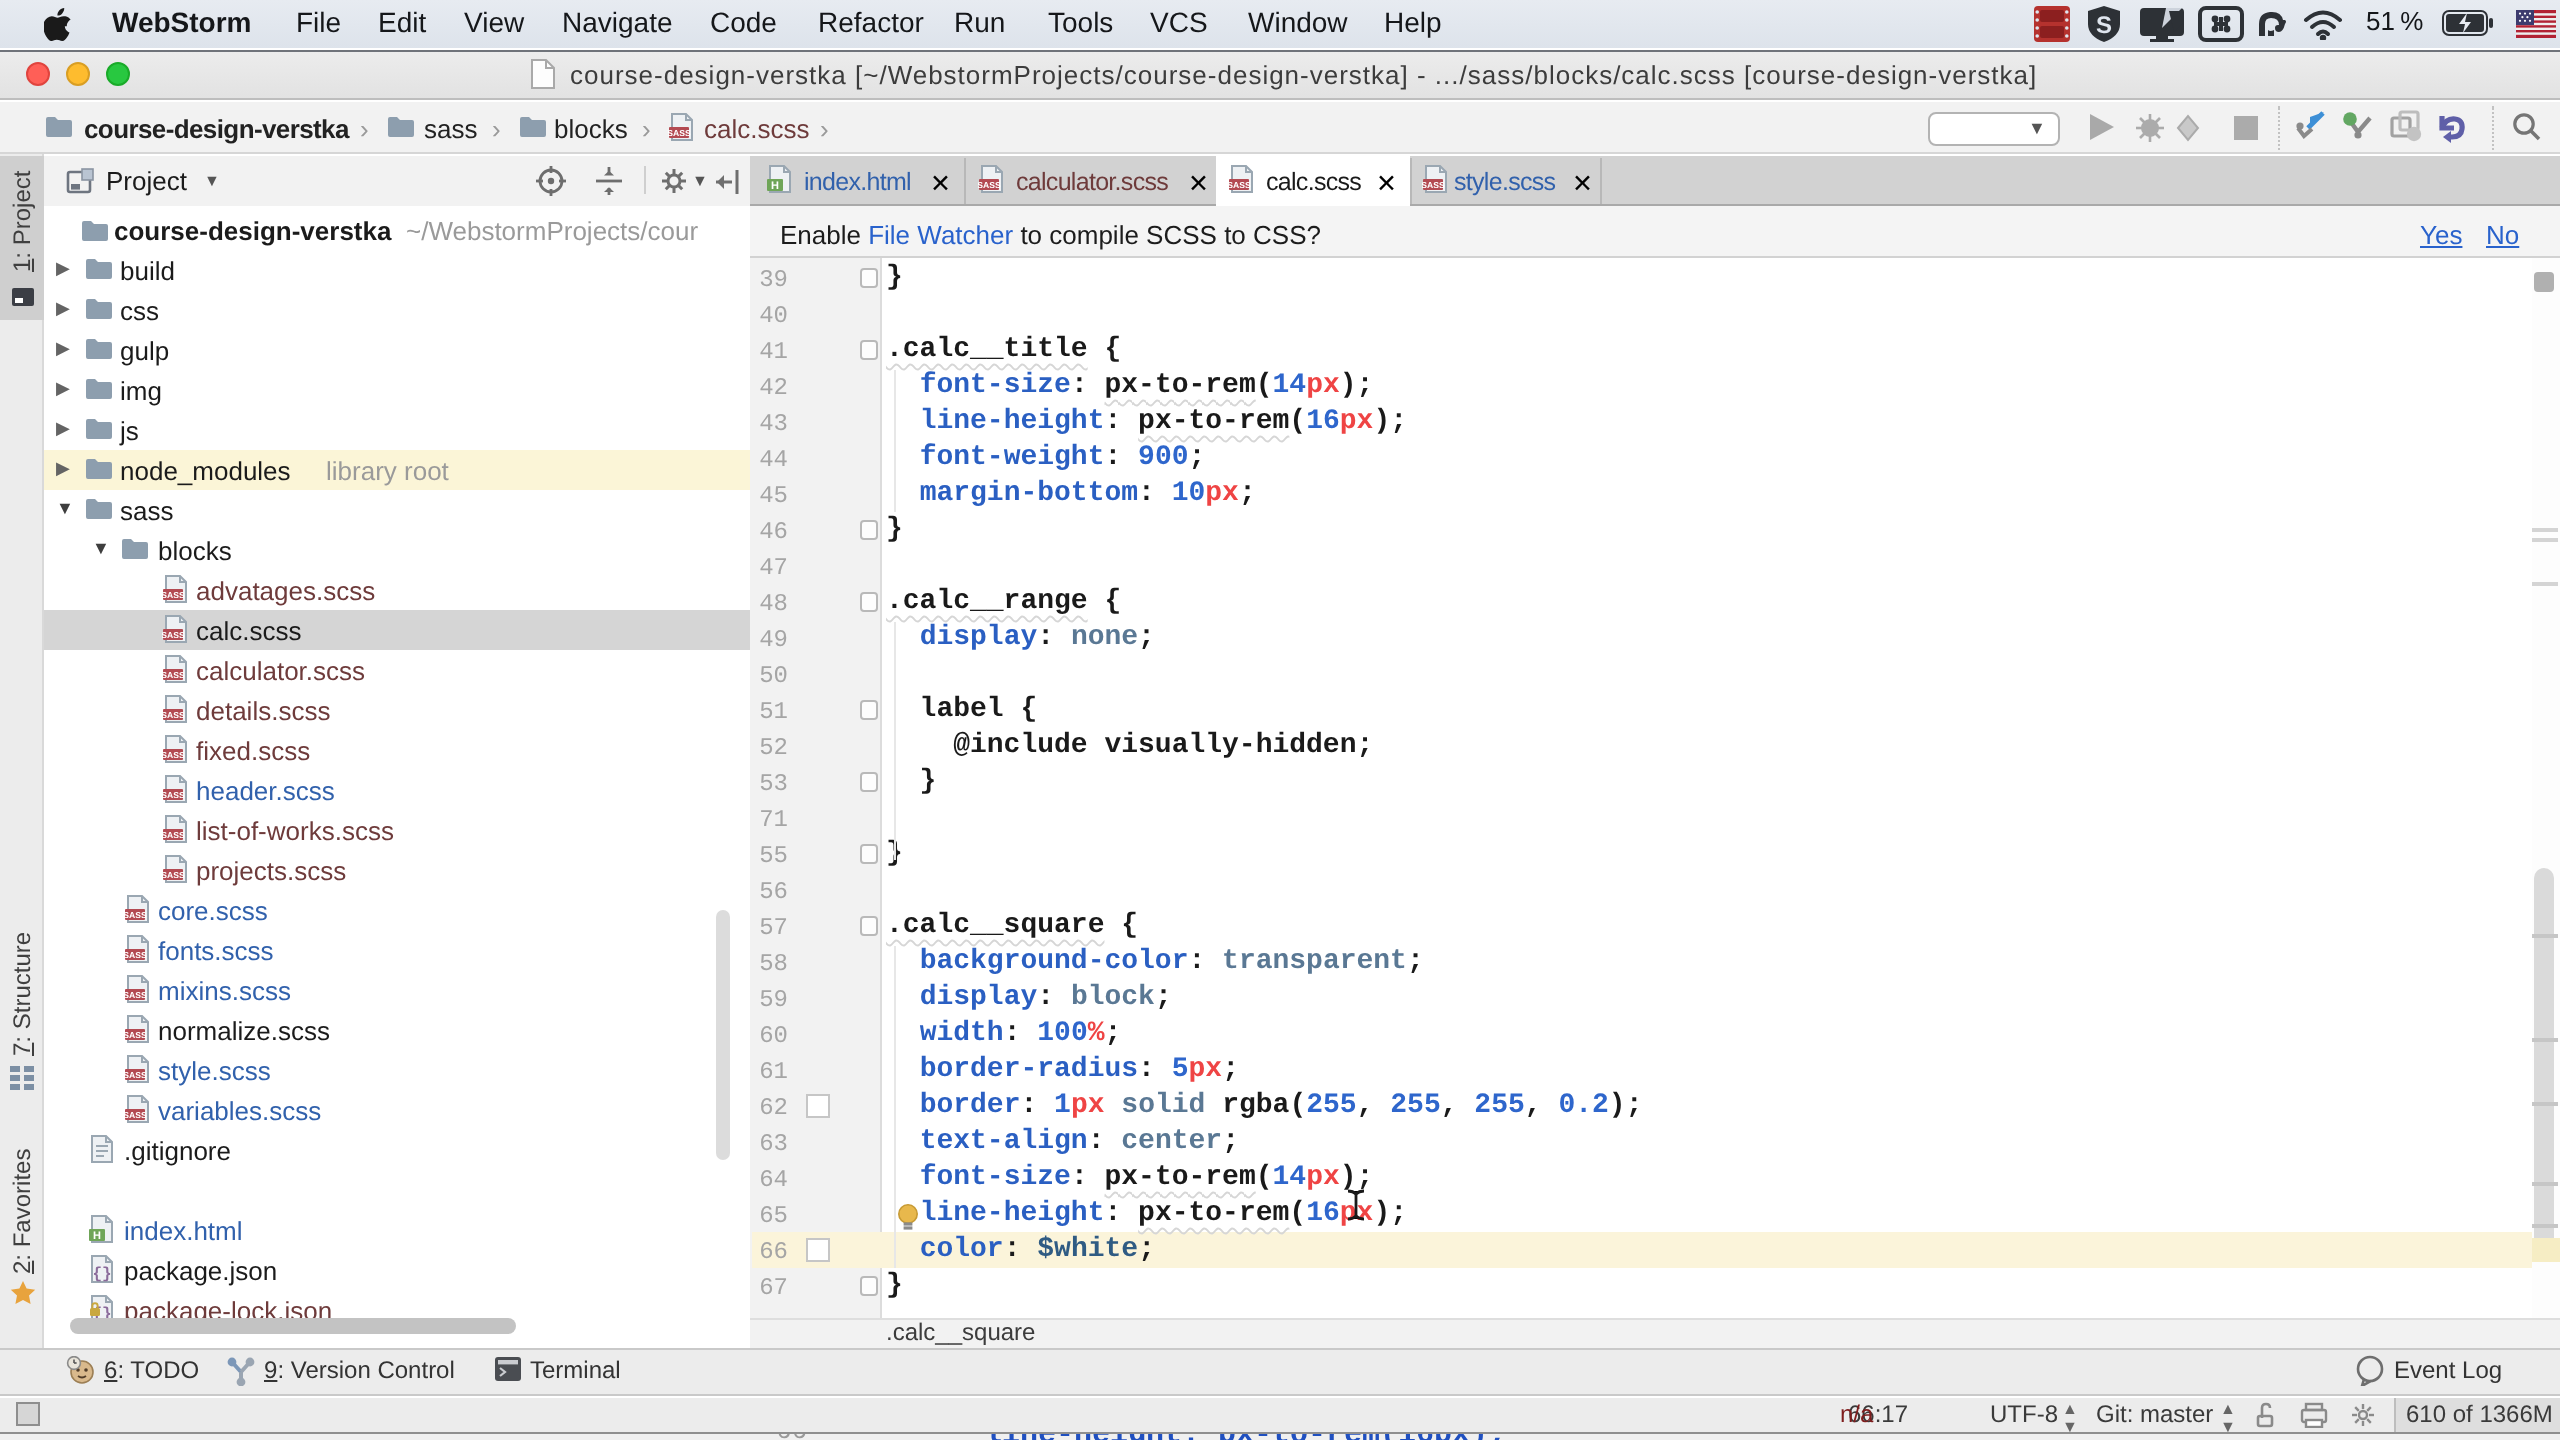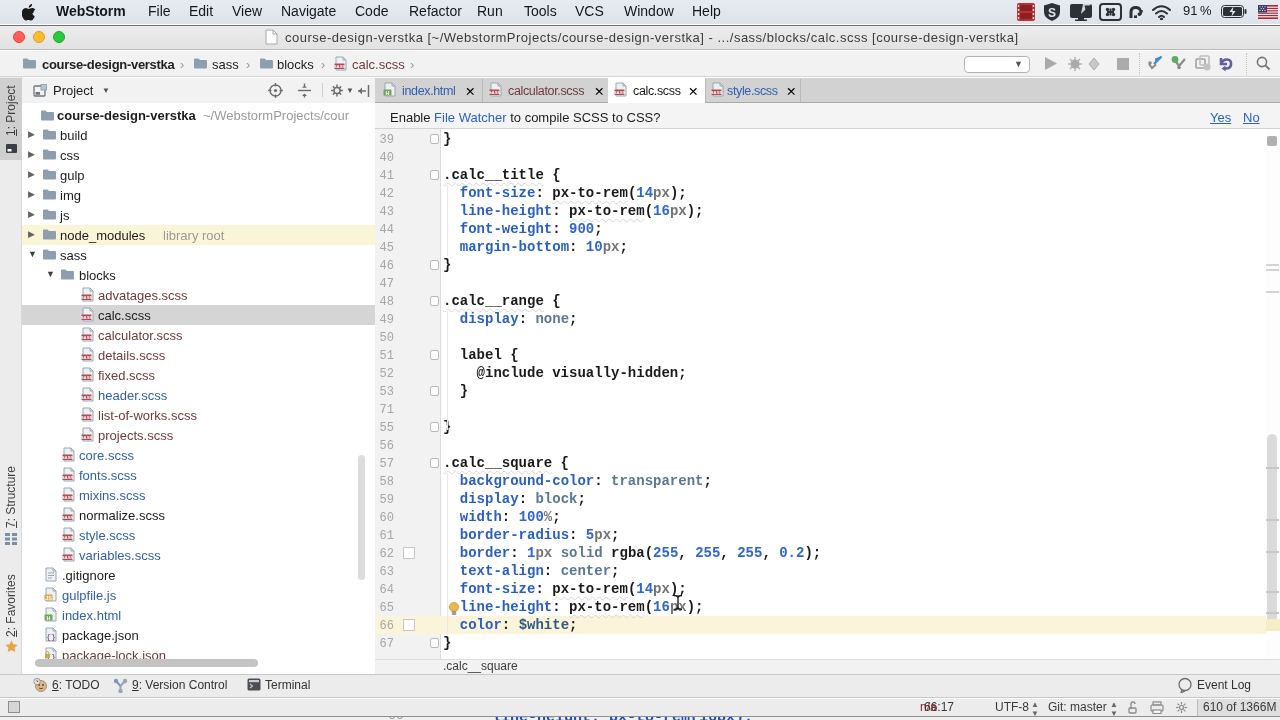--- a/index.html
+++ b/index.html
@@ -34,21 +34,21 @@
 #notif{left:375px;top:103px;width:905px;height:26px;background:#f4f4f4;border-bottom:1px solid #d2d2d2;font-size:13px;color:#1c1c1c;}
 .link{color:#2962cc;}
 .ul{text-decoration:underline;}
 
 #editor{left:375px;top:129px;width:905px;height:530px;background:#fff;}
 #gutter{position:absolute;left:375px;top:129px;width:66px;height:530px;background:#f2f2f2;border-right:1px solid #dcdcdc;}
 .lnum{position:absolute;width:19px;text-align:right;font-family:"Liberation Mono",monospace;font-size:12px;color:#a5a5a5;}
 .cline{position:absolute;left:443px;font-family:"Liberation Mono",monospace;font-size:14px;font-weight:bold;white-space:pre;color:#1a1a1a;}
 .cl-p{color:#2a5fc2;}
 .cl-n{color:#2e66cc;font-weight:bold;}
-.cl-u{color:#737373;}
+.cl-u{color:#ef4444;}
 .cl-k{color:#5a7894;font-weight:bold;}
 .cl-v{color:#2f5b83;}
 .cl-s{text-decoration:underline wavy 1px #d6d6d6;text-underline-offset:3px;}
 .fold{position:absolute;left:430px;width:9px;height:10px;border:1px solid #b9b9b9;border-radius:2px;background:#fdfdfd;}
 .swatch{position:absolute;left:403px;width:12px;height:12px;border:1px solid #c6c6c6;background:#fff;}
 #curline{left:376px;top:616px;width:904px;height:18px;background:#fbf4da;}
 
 #estripe{left:1266px;top:129px;width:14px;height:530px;background:#fdfdfd;}
 
 #ecrumb{left:375px;top:659px;width:905px;height:15px;background:#f2f2f2;border-top:1px solid #dedede;font-size:12px;color:#3c3c3c;}
@@ -121,21 +121,21 @@
       <circle cx="7.6" cy="7.8" r="0.8" fill="#dfe5ee"></circle>
     </svg>
 <svg class="abs" style="left:1151px;top:4px" width="21" height="16">
       <g fill="none" stroke="#2d3136" stroke-width="2" stroke-linecap="round">
         <path d="M2 6 Q10.5 -1.5 19 6"></path>
         <path d="M5 9.5 Q10.5 4.5 16 9.5"></path>
         <path d="M8 13 Q10.5 10.5 13 13"></path>
       </g>
       <circle cx="10.5" cy="15" r="1.6" fill="#2d3136"></circle>
     </svg>
-<span class="mi" style="left:1183px;font-size:13px">91 %</span>
+<span class="mi" style="left:1183px;font-size:13px">51 %</span>
 <svg class="abs" style="left:1221px;top:5px" width="26" height="13">
       <rect x="0.5" y="0.5" width="22" height="12" rx="3" fill="none" stroke="#2d3136" stroke-width="1"></rect>
       <rect x="2" y="2" width="19" height="9" rx="1.5" fill="#2d3136"></rect>
       <rect x="23.5" y="4" width="2" height="5" rx="1" fill="#2d3136"></rect>
       <path d="M12.5 1.5 L8.5 7 L11.5 7 L10.5 11.5 L14.5 6 L11.5 6 Z" fill="#e8ecf2"></path>
     </svg>
 <svg class="abs" style="left:1258px;top:5px" width="20" height="14">
       <rect width="20" height="14" fill="#b22234"></rect>
       <g fill="#eee">
         <rect y="1.6" width="20" height="1.2"></rect>
@@ -541,29 +541,20 @@
       <svg style="position:absolute;left:22px;top:2px" width="14" height="15" viewBox="0 0 14 15">
         <path d="M2 1 L9 1 L12 4 L12 14 L2 14 Z" fill="#eef1f4" stroke="#9aa7b2" stroke-width="1"></path>
         <path d="M9 1 L9 4 L12 4" fill="none" stroke="#9aa7b2" stroke-width="1"></path>
         <g stroke="#9aa7b2" stroke-width="1">
           <line x1="4" y1="6" x2="10" y2="6"></line>
           <line x1="4" y1="8.5" x2="10" y2="8.5"></line>
           <line x1="4" y1="11" x2="8" y2="11"></line>
         </g>
       </svg>
       <span class="lbl" style="left:40px">.gitignore</span>
-    </div>
-<div class="trow" style="top:482px">
-      <svg style="position:absolute;left:22px;top:2px" width="14" height="15" viewBox="0 0 14 15">
-        <path d="M2 1 L9 1 L12 4 L12 14 L2 14 Z" fill="#eef1f4" stroke="#9aa7b2" stroke-width="1"></path>
-        <path d="M9 1 L9 4 L12 4" fill="none" stroke="#9aa7b2" stroke-width="1"></path>
-        <rect x="0.5" y="7.5" width="8" height="6" rx="0.5" fill="#d9a740"></rect>
-        <text x="4.5" y="12.7" font-size="5.5" fill="#fff" text-anchor="middle" font-family="Liberation Sans" font-weight="bold">JS</text>
-      </svg>
-      <span class="lbl blu" style="left:40px">gulpfile.js</span>
     </div>
 <div class="trow" style="top:502px">
       <svg style="position:absolute;left:22px;top:2px" width="14" height="15" viewBox="0 0 14 15">
         <path d="M2 1 L9 1 L12 4 L12 14 L2 14 Z" fill="#eef1f4" stroke="#9aa7b2" stroke-width="1"></path>
         <path d="M9 1 L9 4 L12 4" fill="none" stroke="#9aa7b2" stroke-width="1"></path>
         <rect x="0.5" y="7.5" width="8" height="6" rx="0.5" fill="#6fa558"></rect>
         <text x="4.5" y="12.7" font-size="5.5" fill="#fff" text-anchor="middle" font-family="Liberation Sans" font-weight="bold">H</text>
       </svg>
       <span class="lbl blu" style="left:40px">index.html</span>
     </div>

